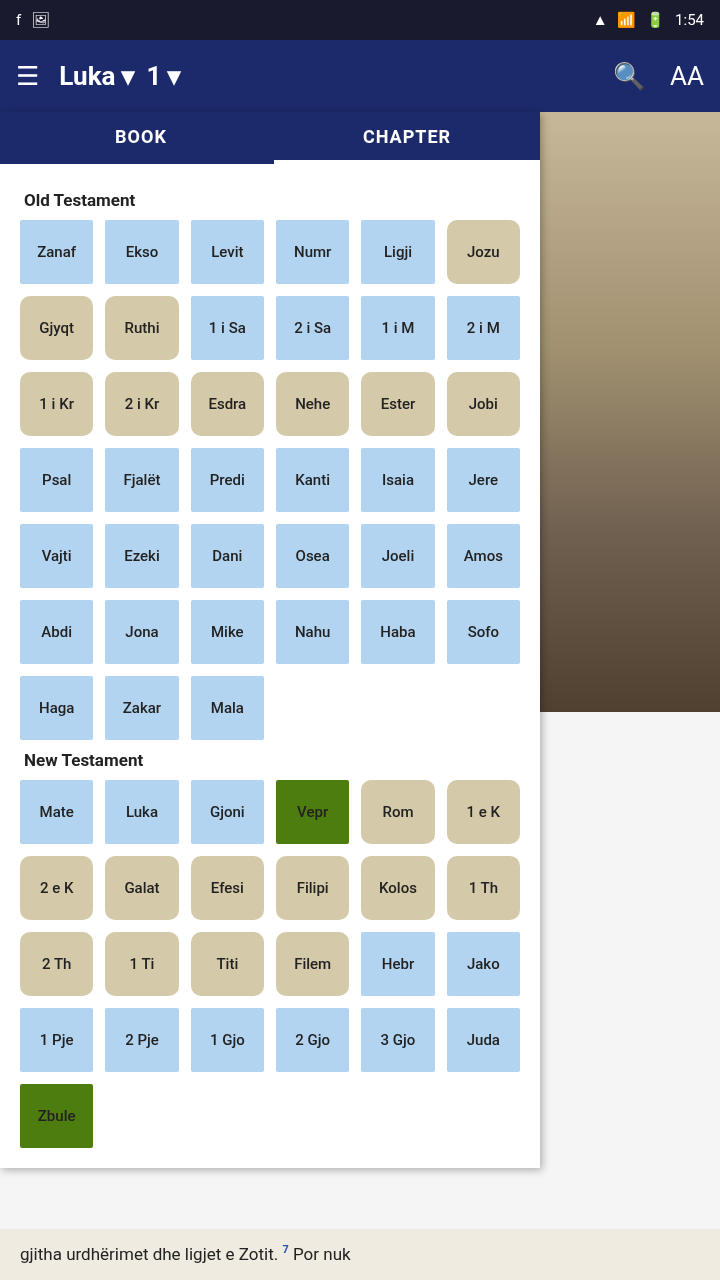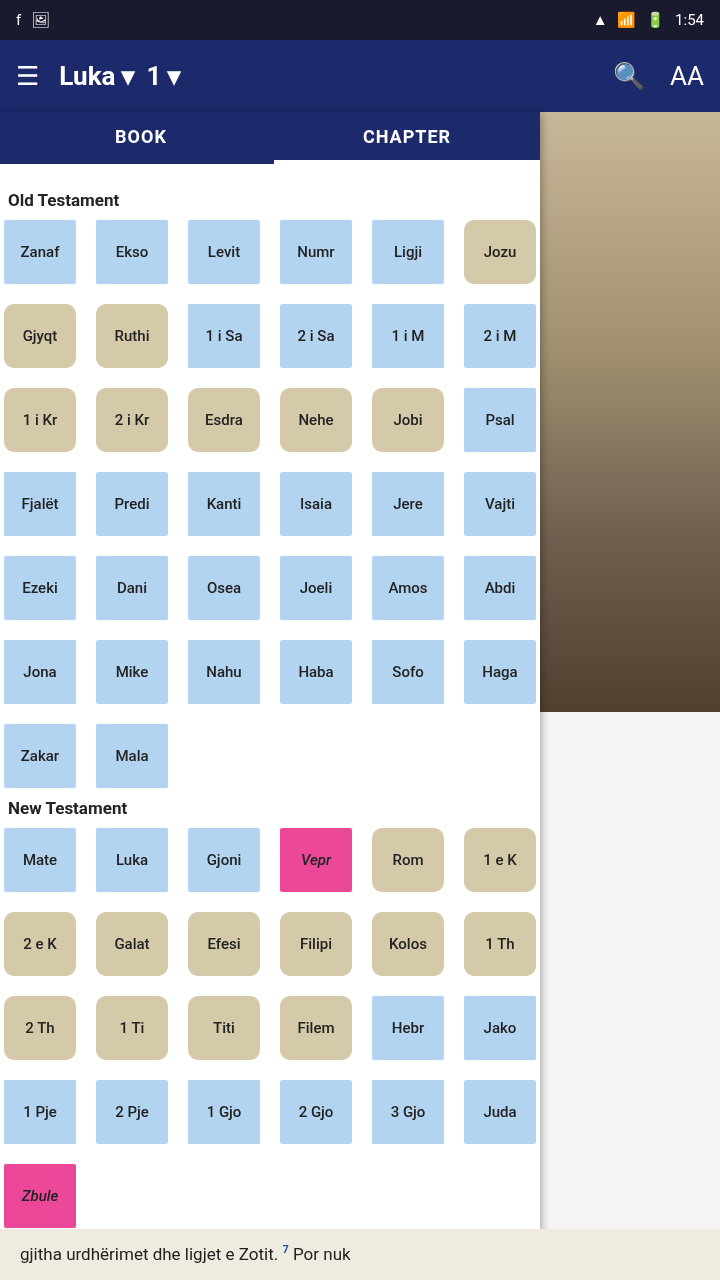--- a/index.html
+++ b/index.html
@@ -78,47 +78,47 @@
       color: white;
       font-size: 18px;
       font-weight: bold;
       cursor: pointer;
       letter-spacing: 1px;
       border-bottom: 4px solid transparent;
     }
     .tab.active { border-bottom: 4px solid #ffffff; }
 
     
-    .book-grid-area { padding: 16px 4px; background: white; }
+    .book-grid-area { padding: 16px 20px; background: white; }
     .section-label {
       font-size: 17px;
       font-weight: bold;
       color: #222;
       margin: 10px 0 10px 4px;
     }
     .grid {
       display: grid;
       grid-template-columns: repeat(6, 1fr);
-      gap: 20px;
+      gap: 12px;
       margin-bottom: 4px;
     }
     .cell {
       height: 64px;
       display: flex;
       align-items: center;
       justify-content: center;
       font-size: 15px;
       font-weight: 500;
       cursor: pointer;
       border-radius: 2px;
       color: #222;
     }
     .cell-blue { background: #b3d4f0; }
     .cell-tan { background: #d4c9a8; border-radius: 10px; }
-    .cell-selected { background: #ec4899; font-style: italic; }
+    .cell-selected { background: #4d7c0f; }
 
     
     .right-image {
       position: absolute;
       top: 112px;
       right: 0;
       width: 180px;
       height: 600px;
       background: linear-gradient(180deg, #c8b89a 0%, #a09070 40%, #706050 70%, #504030 100%);
       z-index: 5;
@@ -197,20 +197,21 @@
         <div class="cell cell-tan">Gjyqt</div>
         <div class="cell cell-tan">Ruthi</div>
         <div class="cell cell-blue">1 i Sa</div>
         <div class="cell cell-blue">2 i Sa</div>
         <div class="cell cell-blue">1 i M</div>
         <div class="cell cell-blue">2 i M</div>
         <div class="cell cell-tan">1 i Kr</div>
         <div class="cell cell-tan">2 i Kr</div>
         <div class="cell cell-tan">Esdra</div>
         <div class="cell cell-tan">Nehe</div>
+        <div class="cell cell-tan">Ester</div>
         <div class="cell cell-tan">Jobi</div>
         <div class="cell cell-blue">Psal</div>
         <div class="cell cell-blue">Fjalët</div>
         <div class="cell cell-blue">Predi</div>
         <div class="cell cell-blue">Kanti</div>
         <div class="cell cell-blue">Isaia</div>
         <div class="cell cell-blue">Jere</div>
         <div class="cell cell-blue">Vajti</div>
         <div class="cell cell-blue">Ezeki</div>
         <div class="cell cell-blue">Dani</div>

